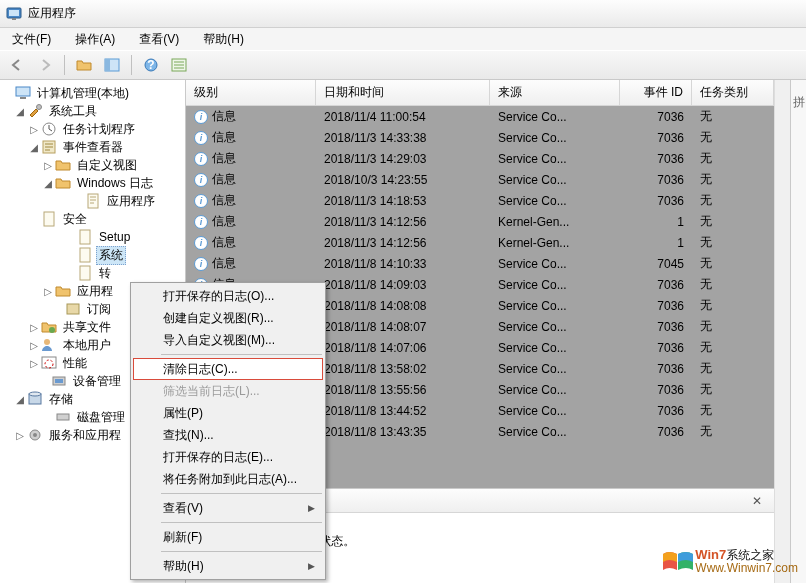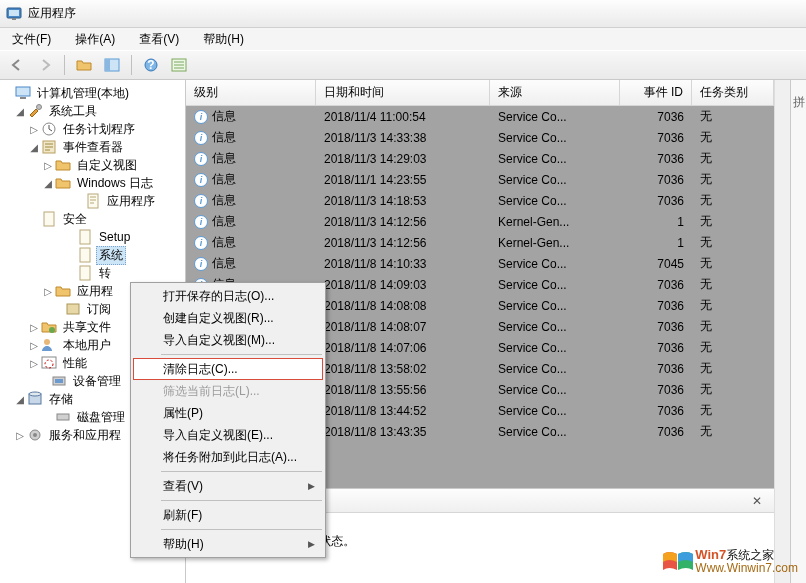--- a/index.html
+++ b/index.html
@@ -307,21 +307,21 @@
   <div class="cell date">2018/11/3 14:29:03</div>
   <div class="cell src">Service Co...</div>
   <div class="cell eid">7036</div>
   <div class="cell task">无</div>
             </div>
             <div class="row">
               <div class="cell level">
                 <span class="info-ico">i</span>
                 <span>信息</span>
               </div>
-  <div class="cell date">2018/11/1 14:23:55</div>
+  <div class="cell date">2018/10/3 14:23:55</div>
   <div class="cell src">Service Co...</div>
   <div class="cell eid">7036</div>
   <div class="cell task">无</div>
             </div>
             <div class="row">
               <div class="cell level">
                 <span class="info-ico">i</span>
                 <span>信息</span>
               </div>
   <div class="cell date">2018/11/3 14:18:53</div>
@@ -461,21 +461,22 @@
 </div>
 
 <div class="ctxmenu" style="left:130px;top:282px">
   <div class="mi">打开保存的日志(O)...</div>
   <div class="mi">创建自定义视图(R)...</div>
   <div class="mi">导入自定义视图(M)...</div>
   <div class="sep"></div>
   <div class="mi hl">清除日志(C)...</div>
   <div class="mi dis">筛选当前日志(L)...</div>
   <div class="mi">属性(P)</div>
-  <div class="mi">导入自定义视图(E)...</div>
+  <div class="mi">查找(N)...</div>
+  <div class="mi">打开保存的日志(E)...</div>
   <div class="mi">将任务附加到此日志(A)...</div>
   <div class="sep"></div>
   <div class="mi">
       <span>查看(V)</span>
       <span class="arr">▶</span>
     </div>
   <div class="sep"></div>
   <div class="mi">刷新(F)</div>
   <div class="sep"></div>
   <div class="mi">

